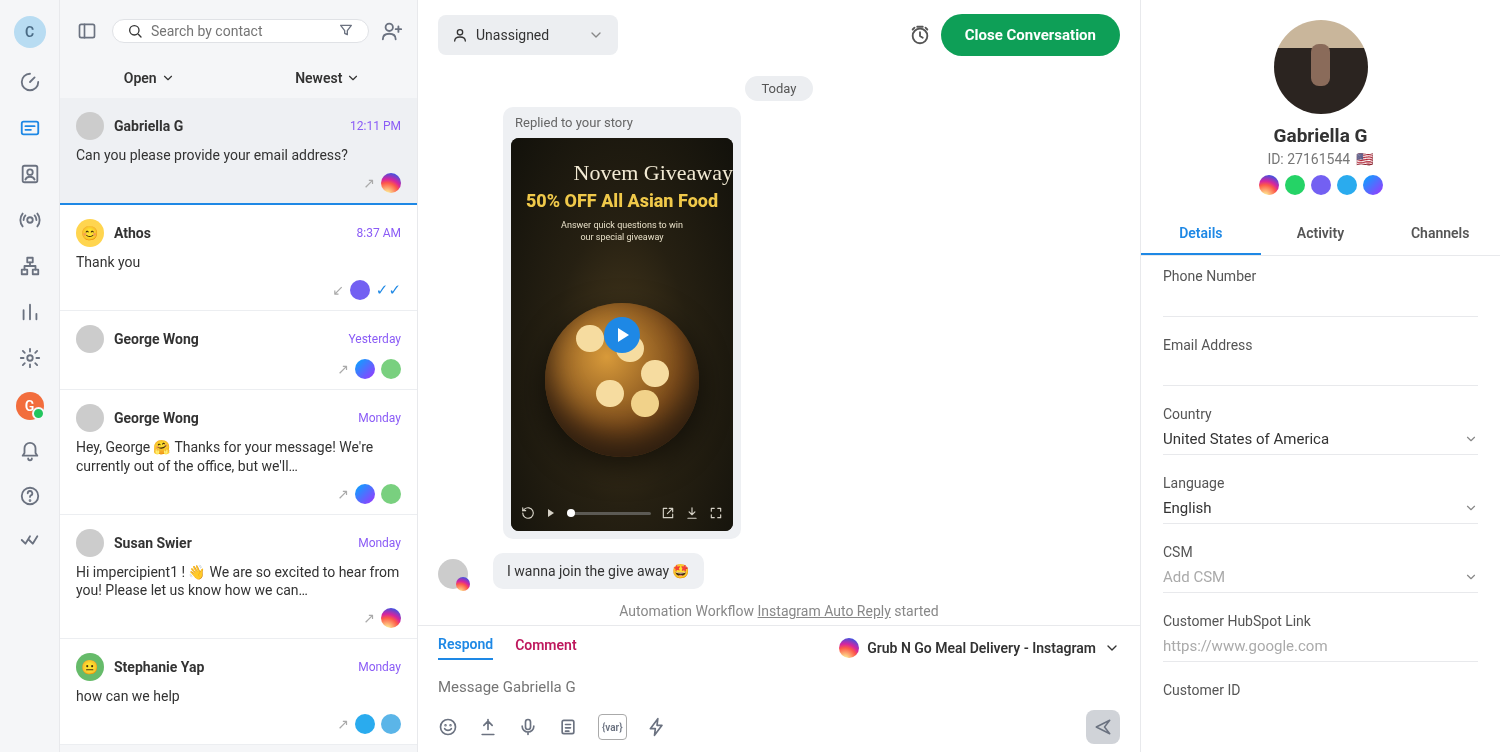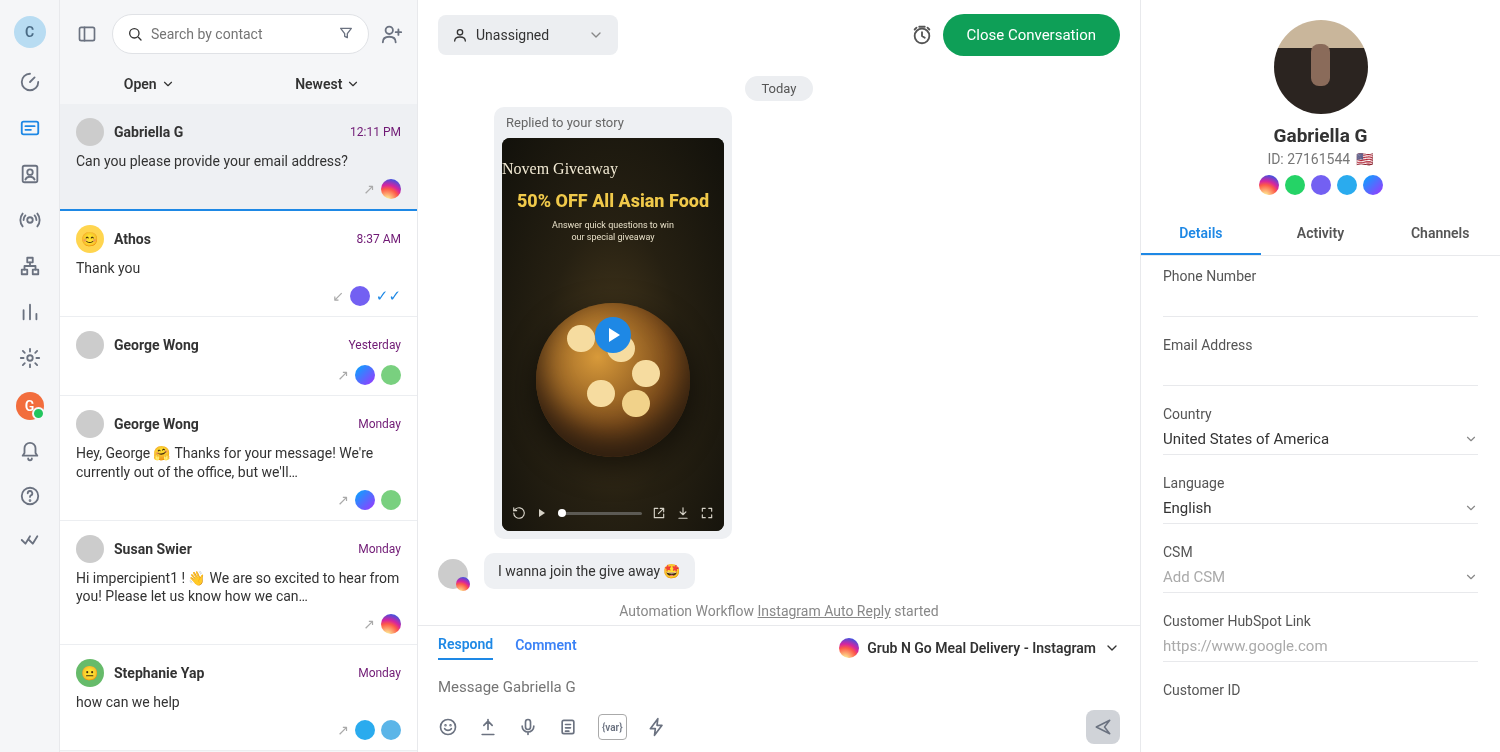--- a/index.html
+++ b/index.html
@@ -7,86 +7,86 @@
 .rail{width:60px;background:#f5f6f8;display:flex;flex-direction:column;align-items:center;padding-top:16px;gap:22px;border-right:1px solid #e8e9ec}
 .rail .avatar{width:32px;height:32px;border-radius:50%;background:#b8dcf2;display:flex;align-items:center;justify-content:center;font-weight:600;color:#4a6b85}
 .rail .ic{width:24px;height:24px;display:flex;align-items:center;justify-content:center;color:#6b7280;cursor:pointer}
 .rail .ic.active svg{stroke:#1e88e5}
 .rail .g{width:28px;height:28px;border-radius:50%;background:#f26d3d;color:#fff;display:flex;align-items:center;justify-content:center;font-weight:600;position:relative;margin-top:auto}
 .rail .g::after{content:'';position:absolute;bottom:0;right:-1px;width:9px;height:9px;background:#22c55e;border:2px solid #f5f6f8;border-radius:50%}
 .rail .bottom{display:flex;flex-direction:column;align-items:center;gap:20px;margin-bottom:16px;width:100%}
 .inbox{width:358px;background:#f5f6f8;display:flex;flex-direction:column;border-right:1px solid #e8e9ec}
 .inbox-top{display:flex;align-items:center;gap:8px;padding:14px 10px}
 .collapse-btn{width:34px;height:34px;display:flex;align-items:center;justify-content:center;color:#6b7280;cursor:pointer}
-.search{flex:1;display:flex;align-items:center;background:#fff;border:1px solid #e0e2e6;border-radius:20px;height:40px;padding:0 14px;gap:8px}
+.search{flex:1;display:flex;align-items:center;background:#fff;border:1px solid #e0e2e6;border-radius:20px;height:24px;padding:0 14px;gap:8px}
 .search svg{width:16px;height:16px}
 .search input{border:none;outline:none;flex:1;font-size:14px;color:#555}
 .search .filter{color:#6b7280;cursor:pointer}
 .newchat{color:#6b7280;cursor:pointer;display:flex;padding:0 4px}
 .filters{display:flex;padding:8px 0 12px}
 .filters .f{flex:1;display:flex;align-items:center;justify-content:center;gap:4px;font-weight:600;cursor:pointer}
 .filters .f svg{width:14px;height:14px}
 .list{flex:1;overflow-y:auto}
 .list::-webkit-scrollbar{width:6px}
 .list::-webkit-scrollbar-thumb{background:#c8cbd0;border-radius:3px}
 .item{padding:14px 16px 10px;border-bottom:1px solid #eceef1;cursor:pointer;background:#fff}
 .item.active{background:#eef0f3;border-bottom:2px solid #1e88e5}
 .item .row1{display:flex;align-items:center;gap:10px;margin-bottom:6px}
 .item .av{width:28px;height:28px;border-radius:50%;background:#ccc;flex-shrink:0}
 .item .av.y{background:#ffd54f;display:flex;align-items:center;justify-content:center}
 .item .av.g{background:#66bb6a;display:flex;align-items:center;justify-content:center}
 .item .nm{font-weight:700;flex:1}
-.item .tm{font-size:12px;color:#701a75}
+.item .tm{font-size:12px;color:#8b5cf6}
 .item .prev{font-size:14px;color:#333;margin-bottom:8px;line-height:1.35;display:-webkit-box;-webkit-line-clamp:2;-webkit-box-orient:vertical;overflow:hidden}
 .item .badges{display:flex;justify-content:flex-end;align-items:center;gap:6px}
 .item .arr{color:#aaa;font-size:14px}
 .chb{width:20px;height:20px;border-radius:50%;display:inline-flex;align-items:center;justify-content:center;font-size:11px}
 .chb.ig{background:radial-gradient(circle at 30% 107%,#fdf497 0%,#fdf497 5%,#fd5949 45%,#d6249f 60%,#285aeb 90%)}
 .chb.msgr{background:linear-gradient(135deg,#0af,#a033ff)}
 .chb.vib{background:#7360f2}
 .chb.tg{background:#2aabee}
 .chb.wa{background:#25d366}
 .chb.gr{background:#79d07f}
 .chb.s{background:#5bb5e8}
 .dblcheck{color:#1e88e5;font-size:15px}
 .chat{flex:1;display:flex;flex-direction:column;background:#fff;min-width:0}
 .chat-hd{display:flex;align-items:center;padding:14px 20px;gap:4px}
 .assign{display:flex;align-items:center;gap:8px;background:#eceef1;border-radius:8px;height:40px;padding:0 14px;cursor:pointer;min-width:180px}
 .assign svg{width:16px;height:16px}
 .assign .txt{flex:1}
 .assign .chev{color:#888}
 .chat-hd .sp{flex:1}
 .snooze{width:34px;height:34px;display:flex;align-items:center;justify-content:center;color:#555;cursor:pointer}
-.close-btn{background:#0e9f57;color:#fff;border:none;height:42px;padding:0 24px;border-radius:22px;font-weight:400;font-size:15px;cursor:pointer}
+.close-btn{background:#0e9f57;color:#fff;border:none;height:42px;padding:0 24px;border-radius:22px;font-weight:700;font-size:15px;cursor:pointer}
 .msgs{flex:1;overflow-y:auto;padding:6px 20px 10px}
 .daysep{display:flex;justify-content:center;margin:0 0 6px}
 .daysep span{background:#eceef1;padding:5px 16px;border-radius:14px;font-size:13px;color:#555}
-.bubble-wrap{display:flex;gap:16px;margin-bottom:14px}
+.bubble-wrap{display:flex;gap:25px;margin-bottom:14px}
 .bubble-wrap .mav{width:30px;height:30px;border-radius:50%;background:#ccc;align-self:flex-end;position:relative;flex-shrink:0}
 .bubble-wrap .mav::after{content:'';position:absolute;bottom:-2px;right:-2px;width:14px;height:14px;border-radius:50%;background:radial-gradient(circle at 30% 107%,#fdf497 0%,#fd5949 45%,#d6249f 60%,#285aeb 90%)}
 .bubble{background:#eef0f3;border-radius:10px;max-width:300px}
 .bubble .repto{padding:8px 12px 0;font-size:13px;color:#666}
 .bubble .story{margin:8px;border-radius:8px;overflow:hidden;width:222px;height:393px;position:relative;background:#1a1a14}
 .story .bg{position:absolute;inset:0;background:radial-gradient(ellipse at center 58%,#4a3b1e 0%,#262012 44%,#12110b 100%)}
-.story .t1{position:absolute;top:22px;left:0;right:0;text-align:left;font-family:'Brush Script MT',cursive;font-size:16px;color:#f2ead4}
+.story .t1{position:absolute;top:22px;left:0;right:0;text-align:right;font-family:'Brush Script MT',cursive;font-size:22px;color:#f2ead4}
 .story .t2{position:absolute;top:52px;left:0;right:0;text-align:center;font-weight:800;font-size:18px;color:#f0c94a}
 .story .t3{position:absolute;top:82px;left:0;right:0;text-align:center;font-size:9px;color:#e8e0c8;line-height:1.3}
 .story .dish{position:absolute;top:165px;left:34px;width:154px;height:154px;border-radius:50%;background:radial-gradient(circle at 40% 35%,#d89a3a,#7a4a1a 55%,#2b1c0b);box-shadow:0 10px 30px rgba(0,0,0,.6),inset 0 -18px 30px #2e1e10}
 .story .dish::before{content:'';position:absolute;top:14%;left:20%;width:18%;height:18%;border-radius:50%;background:#f6dca0;box-shadow:40px 10px 0 #f6dca0,65px 35px 0 #f6dca0,20px 55px 0 #f6dca0,55px 65px 0 #f1d28a}
 .story .play{position:absolute;top:50%;left:50%;width:36px;height:36px;border-radius:50%;background:#1e88e5;transform:translate(-50%,-50%);display:flex;align-items:center;justify-content:center}
 .story .play::after{content:'';border-left:11px solid #fff;border-top:7px solid transparent;border-bottom:7px solid transparent;margin-left:3px}
 .story .vbar{position:absolute;bottom:6px;left:6px;right:6px;height:24px;display:flex;align-items:center;gap:10px;color:#d5d1c6;font-size:12px;padding:0 4px}
 .story .vbar .pbar{flex:1;height:3px;background:#5c5a54;border-radius:2px;position:relative}
 .story .vbar .pbar::after{content:'';position:absolute;left:0;top:-3px;width:8px;height:8px;background:#fff;border-radius:50%}
 .mtext{padding:10px 14px;font-size:14px}
 .wf{text-align:center;color:#888;font-size:14px;margin:10px 0 14px}
 .wf a{color:#888;text-decoration:underline}
 .composer{border-top:1px solid #e8e9ec;padding:10px 20px 8px}
 .ctabs{display:flex;align-items:center;gap:22px;margin-bottom:10px}
-.ctabs .ct{font-weight:600;color:#3b82f6;cursor:pointer;padding-bottom:6px}
+.ctabs .ct{font-weight:600;color:#be185d;cursor:pointer;padding-bottom:6px}
 .ctabs .ct.active{color:#1e88e5;border-bottom:2px solid #1e88e5}
 .ctabs .sp{flex:1}
 .ctabs .chsel{display:flex;align-items:center;gap:8px;font-weight:600;cursor:pointer}
 .minput{border:none;outline:none;width:100%;font-size:15px;color:#555;padding:8px 0}
 .crow{display:flex;align-items:center;gap:20px;color:#6b7280;margin-top:6px}
 .crow .cic{width:20px;height:20px;display:flex;align-items:center;justify-content:center;cursor:pointer}
 .crow .sp{flex:1}
 .send{width:34px;height:34px;border-radius:8px;background:#d0d3d8;display:flex;align-items:center;justify-content:center;cursor:pointer}
 .profile{width:360px;background:#fff;border-left:1px solid #e8e9ec;display:flex;flex-direction:column}
 .pf-hd{display:flex;flex-direction:column;align-items:center;padding:20px 0 10px}

